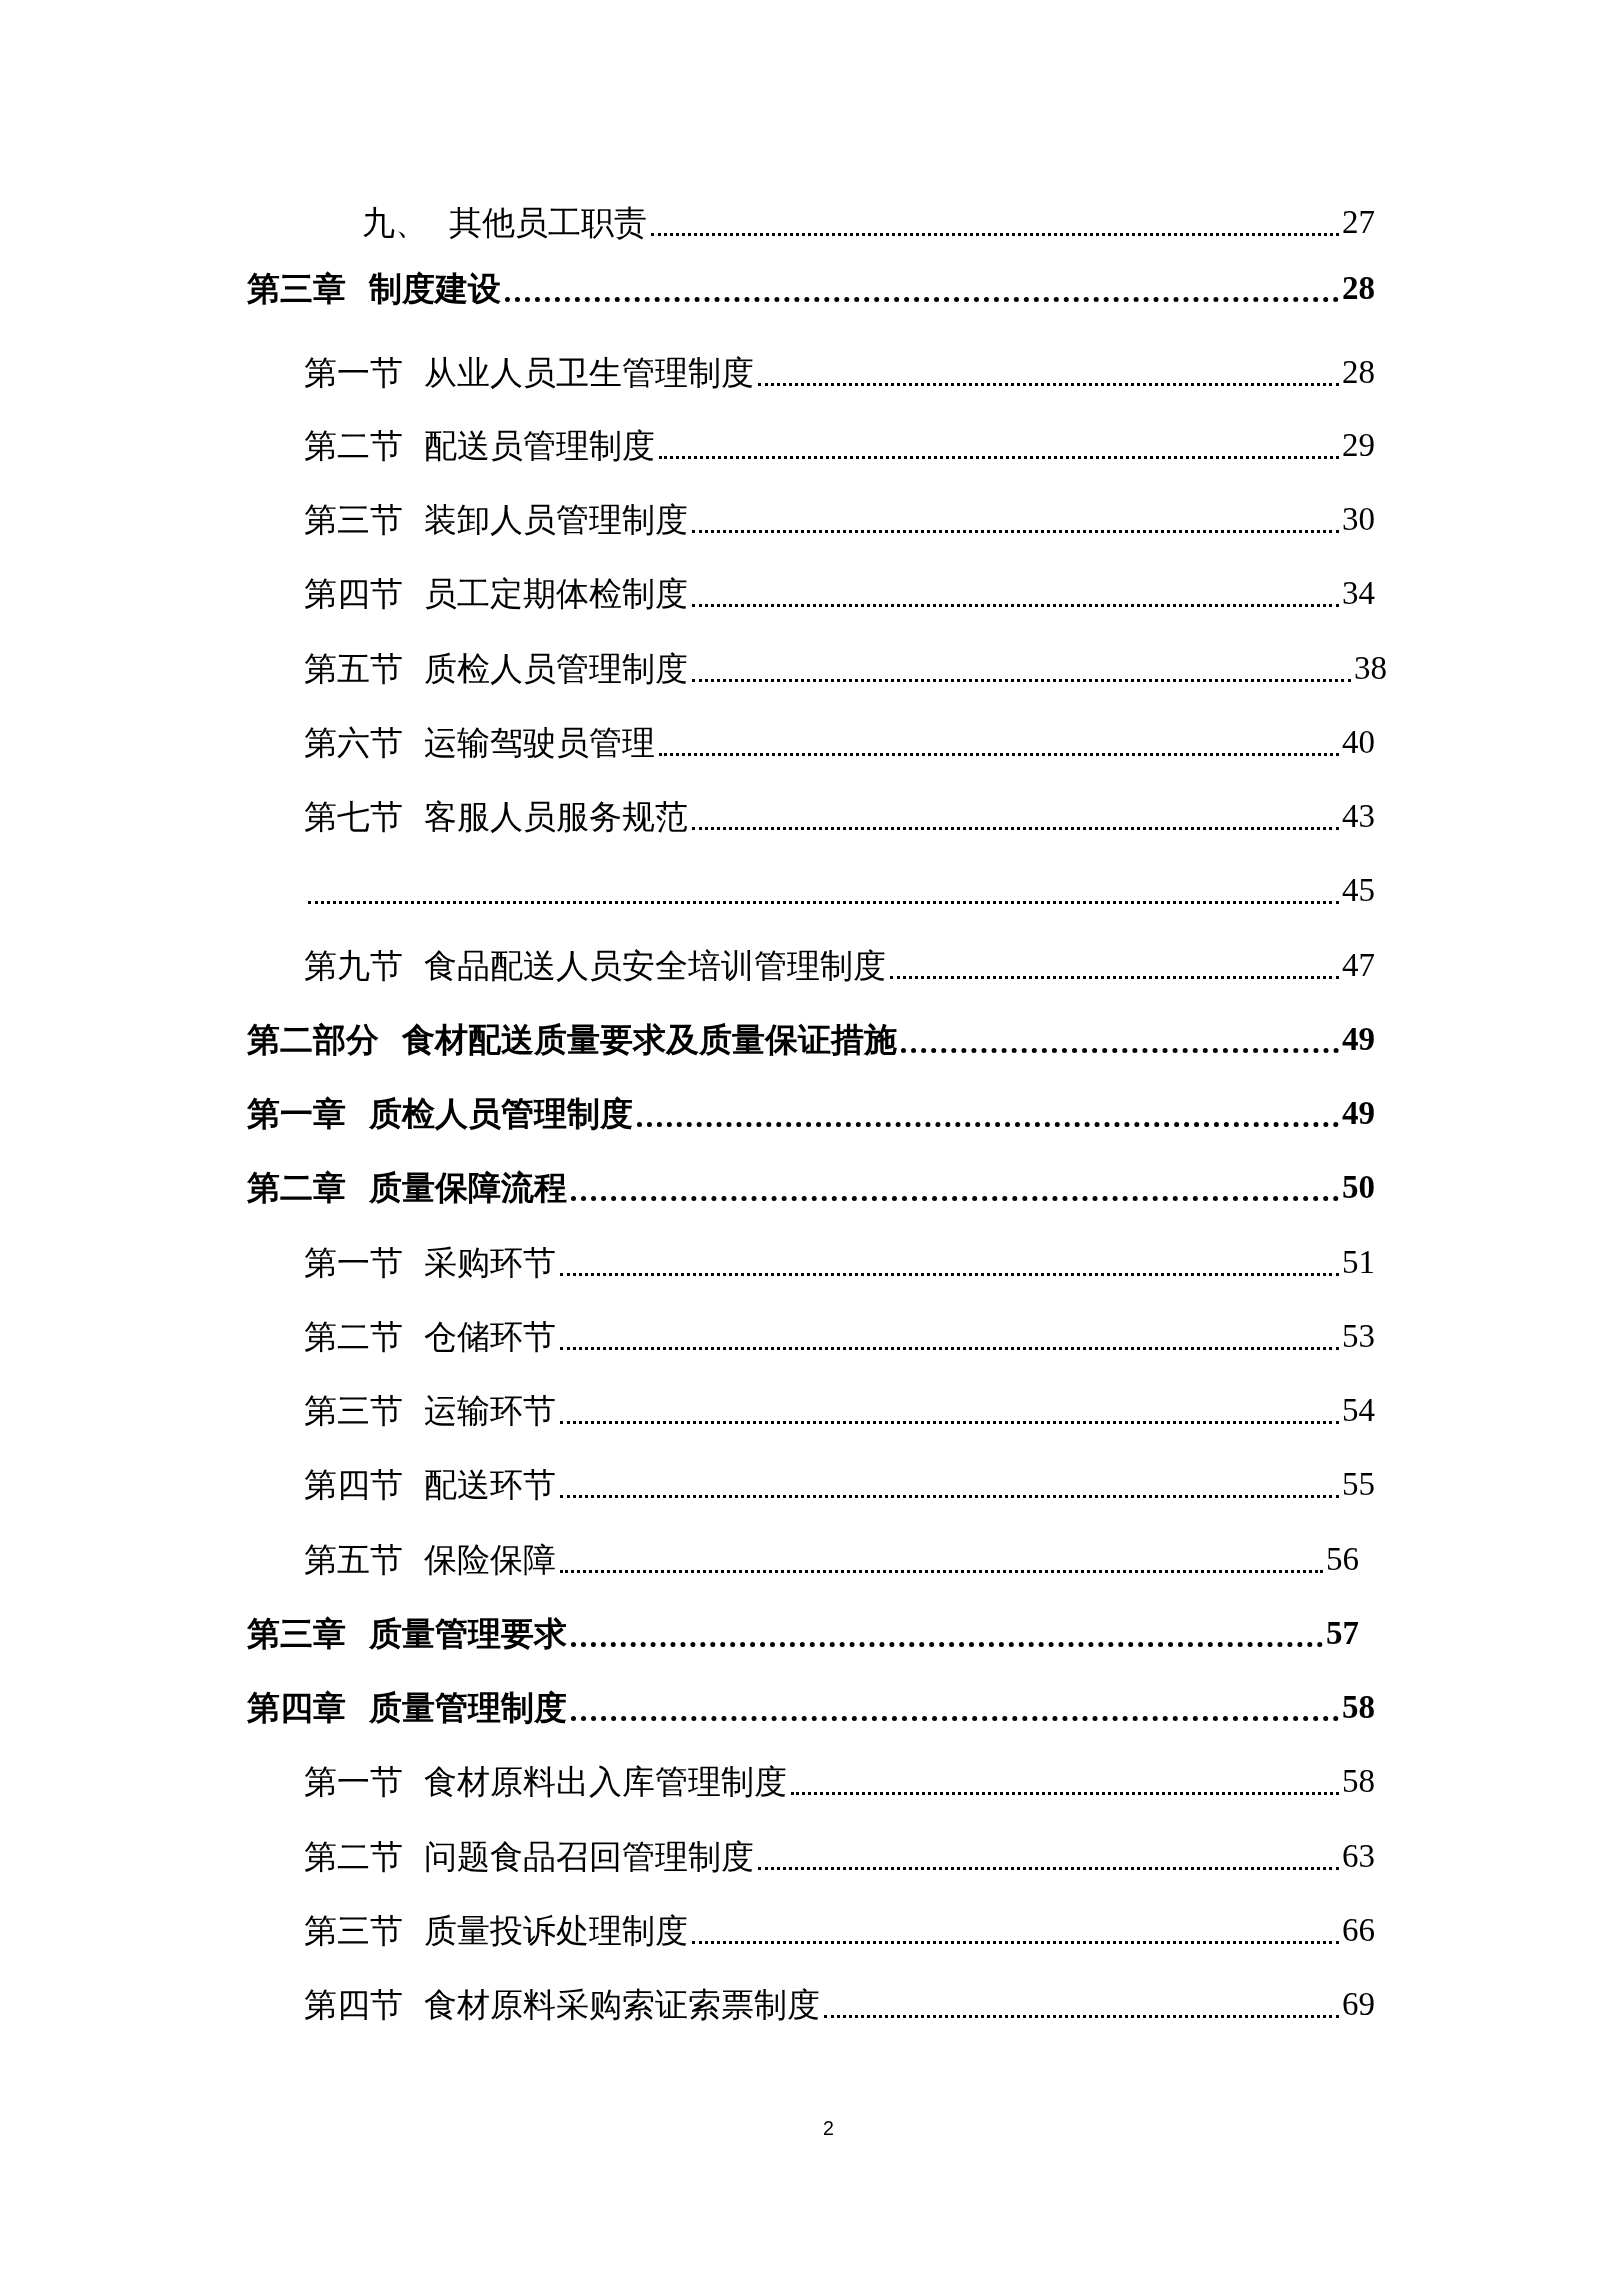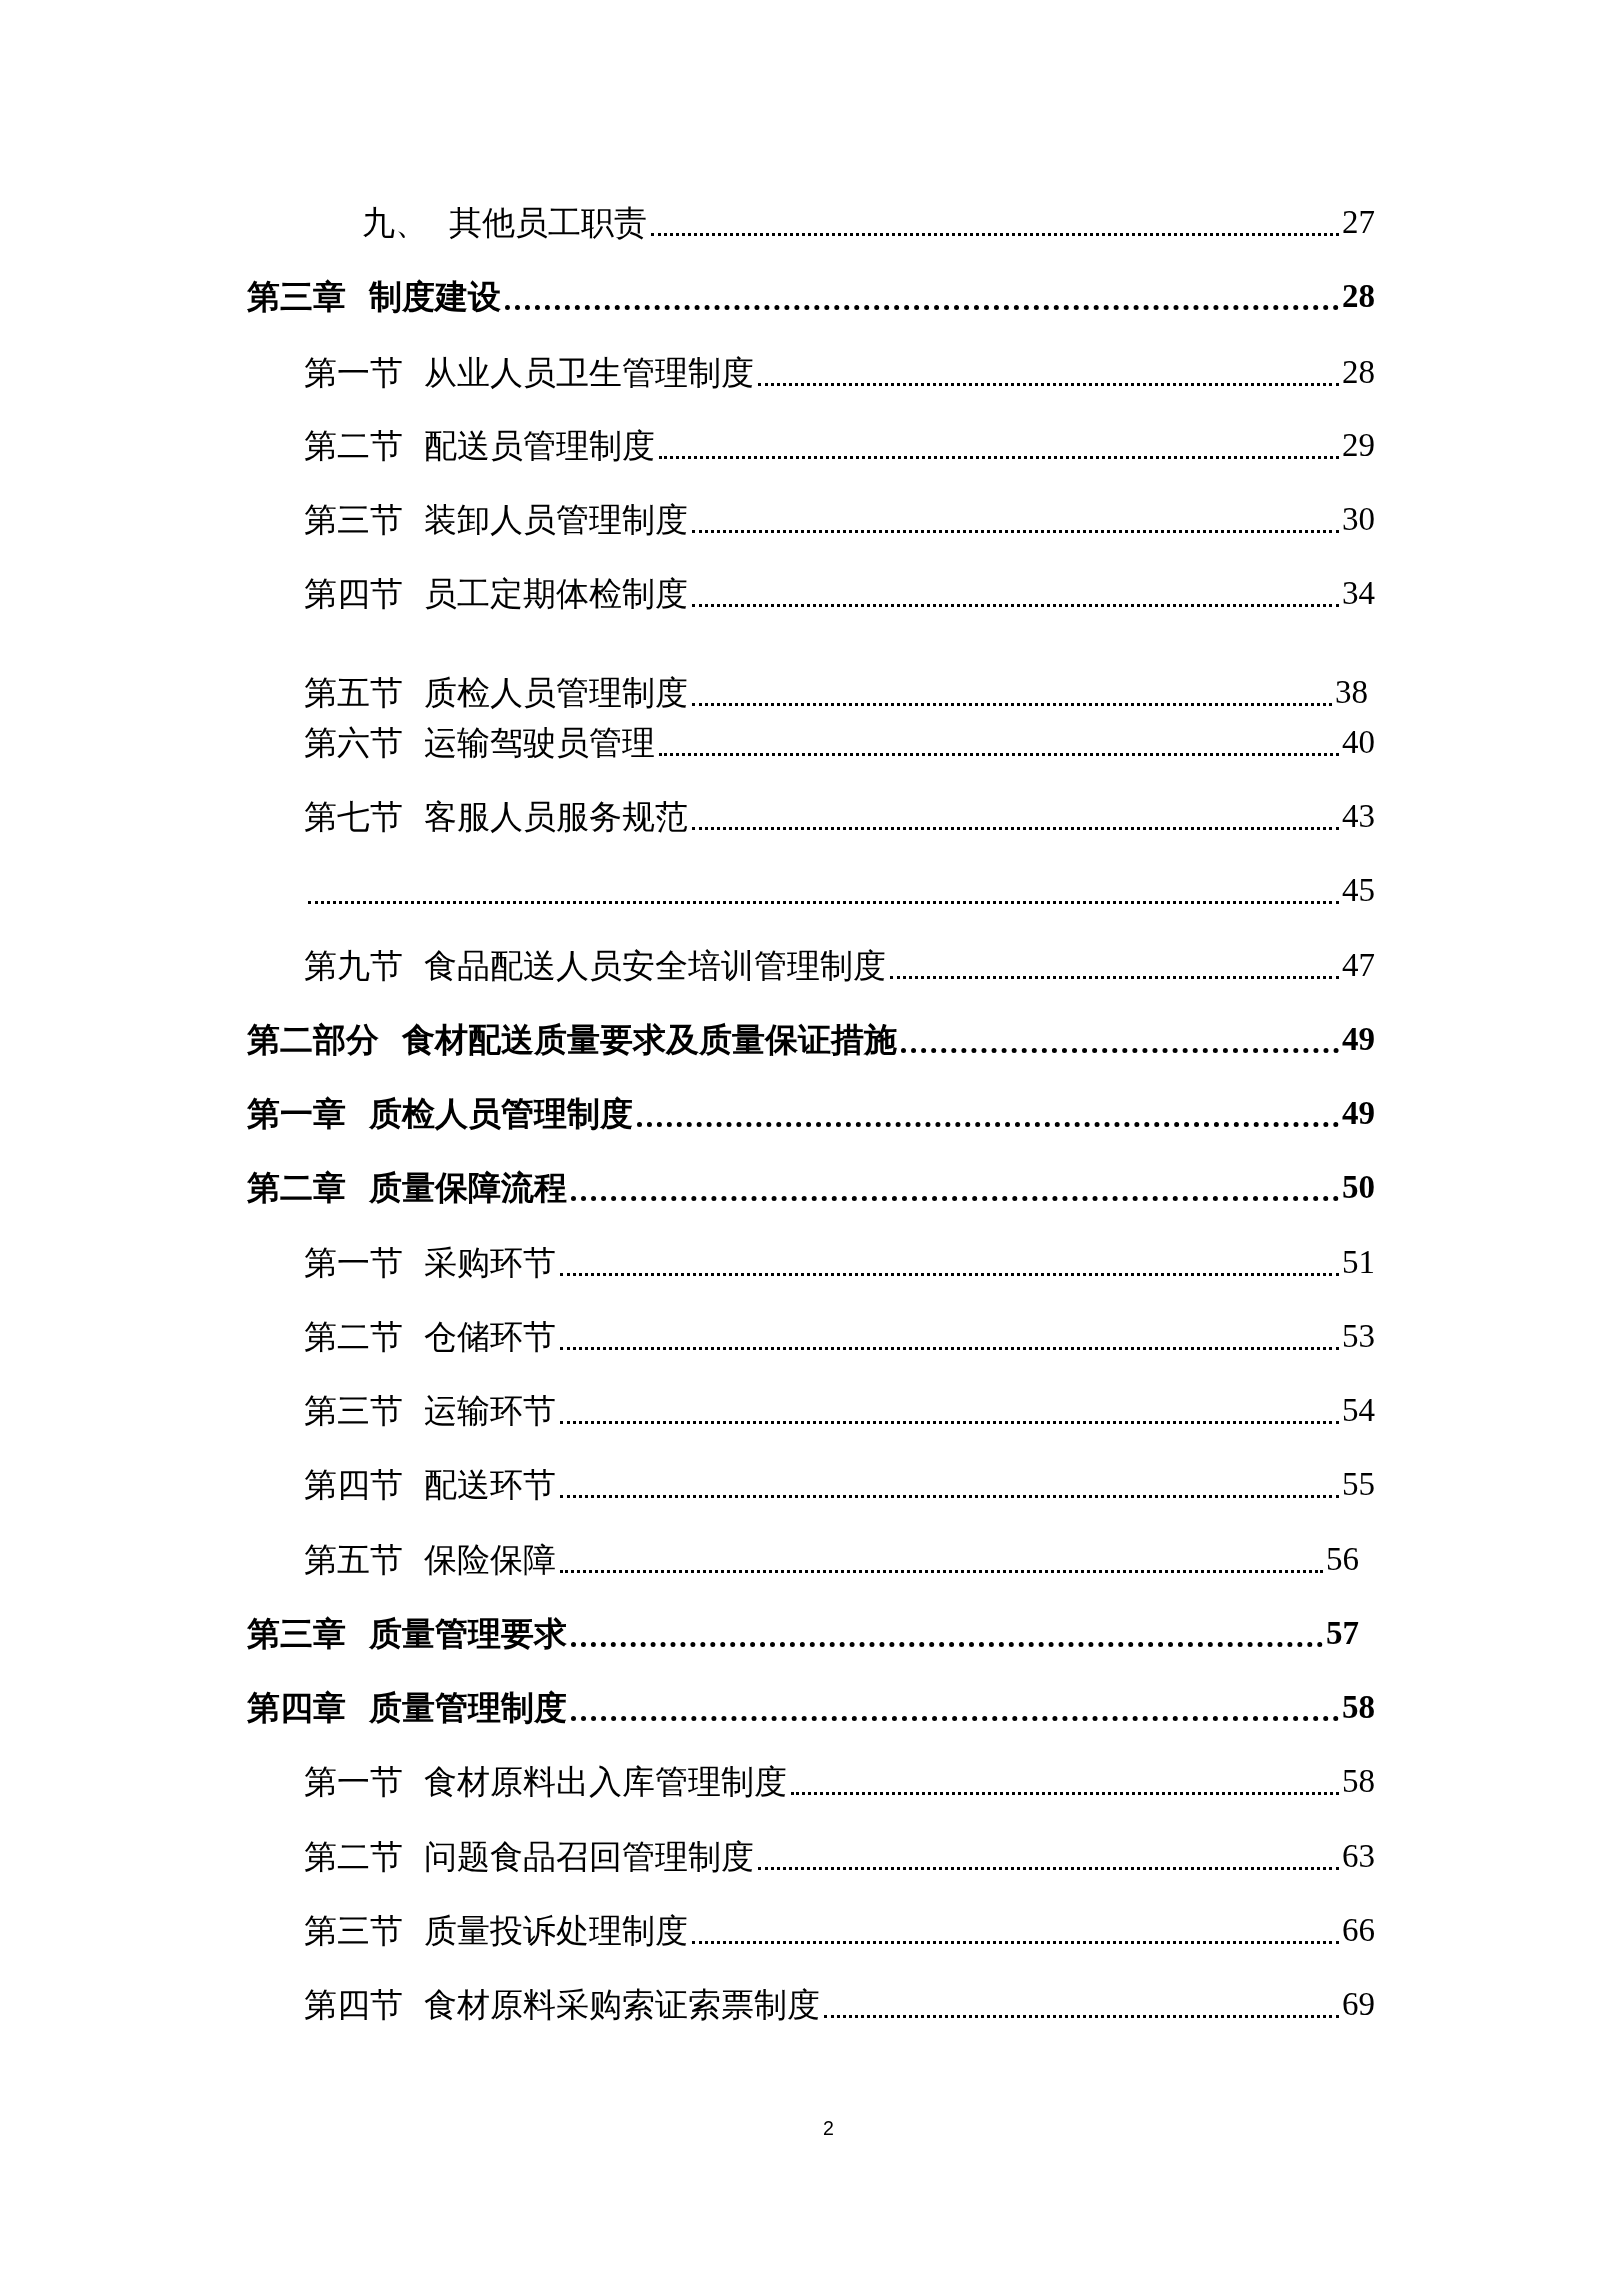--- a/index.html
+++ b/index.html
@@ -21,21 +21,21 @@
 </head>
 <body>
 
 <div class="toc">
 
   <div class="toc-line lvl-item" style="top:196px;left:362px;right:248px;">
       <span class="label">九、  其他员工职责</span>
       <span class="leader"></span>
       <span class="page">27</span>
     </div>
-  <div class="toc-line lvl-chapter" style="top:270px;left:247px;right:248px;">
+  <div class="toc-line lvl-chapter" style="top:262px;left:247px;right:248px;">
       <span class="label">第三章  制度建设</span>
       <span class="leader"></span>
       <span class="page">28</span>
     </div>
   <div class="toc-line lvl-section" style="top:346px;left:304px;right:248px;justify-content:center;">
       <span class="label">第一节  从业人员卫生管理制度</span>
       <span class="leader"></span>
       <span class="page">28</span>
     </div>
   <div class="toc-line lvl-section" style="top:419px;left:304px;right:248px;">
@@ -46,21 +46,21 @@
   <div class="toc-line lvl-section" style="top:493px;left:304px;right:248px;">
       <span class="label">第三节  装卸人员管理制度</span>
       <span class="leader"></span>
       <span class="page">30</span>
     </div>
   <div class="toc-line lvl-section" style="top:567px;left:304px;right:248px;">
       <span class="label">第四节  员工定期体检制度</span>
       <span class="leader"></span>
       <span class="page">34</span>
     </div>
-  <div class="toc-line lvl-section" style="top:642px;left:304px;right:255px;margin-top:24px;">
+  <div class="toc-line lvl-section" style="top:642px;left:304px;right:236px;">
       <span class="label">第五节  质检人员管理制度</span>
       <span class="leader"></span>
       <span class="page">38</span>
     </div>
   <div class="toc-line lvl-section" style="top:716px;left:304px;right:248px;">
       <span class="label">第六节  运输驾驶员管理</span>
       <span class="leader"></span>
       <span class="page">40</span>
     </div>
   <div class="toc-line lvl-section" style="top:790px;left:304px;right:248px;">

